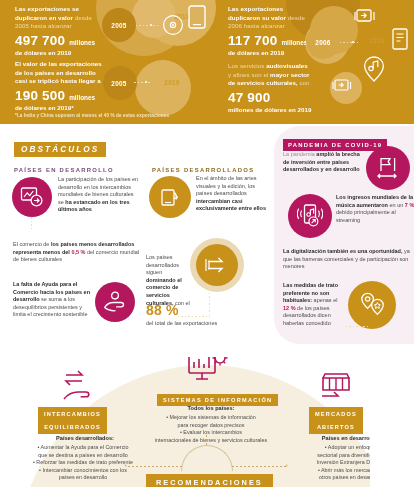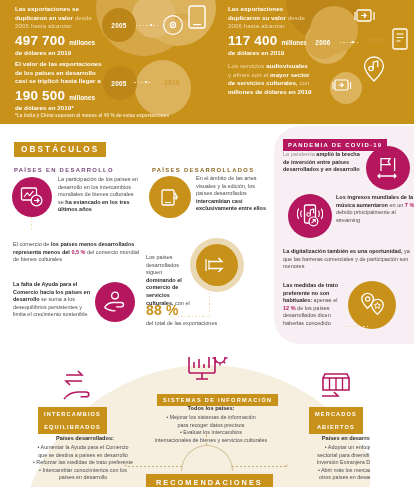--- a/index.html
+++ b/index.html
@@ -161,30 +161,31 @@
           <circle cx="11" cy="11" r="1" fill="#fff"></circle>
         </svg>
     </div>
 
     <div class="tb-col" style="left:228px;top:5px;width:86px;">
       <div class="tb-txt">
         <span style="font-weight:bold">Las exportaciones</span><br>
         <span style="font-weight:bold">duplicaron su valor</span> <span class="dim">desde</span><br>
         <span class="dim">2006 hasta alcanzar</span>
       </div>
-      <span class="big"><span>117 400</span> <span class="unit">millones</span></span>
+      <span class="big"><span>117 700</span> <span class="unit">millones</span></span>
       <div class="tb-txt" style="font-weight:bold">de dólares en 2019</div>
     </div>
 
     <div class="tb-col" style="left:228px;top:62px;width:96px;">
       <div class="tb-txt">
         <span class="dim">Los servicios </span><span style="font-weight:bold">audiovisuales</span><br>
         <span class="dim">y afines son el </span><span style="font-weight:bold">mayor sector</span><br>
         <span style="font-weight:bold">de servicios culturales,</span> <span class="dim">con</span>
       </div>
+      <span class="big">47 900</span>
       <div class="tb-txt" style="font-weight:bold">millones de dólares en 2019</div>
     </div>
 
     <div class="yearchip c-light" style="left:306px;top:25px;width:34px;height:34px;">2006</div>
     <div class="dotline" style="left:340px;top:42px;width:18px;"></div>
     <div class="nodedot" style="left:352px;top:40.5px;"></div>
     <div class="yearchip pale" style="left:360px;top:30px;width:34px;height:20px;">2019</div>
 
     <div class="ico-out" style="left:354px;top:8px;">
       <svg width="24" height="22" viewBox="0 0 24 22">
@@ -212,21 +213,21 @@
           <path d="M6.6 7h4.6M9 5l2.2 2-2.2 2" fill="none" stroke="#fff" stroke-width="1.1"></path>
           <path d="M1 4v7M18.6 4v7" stroke="#fff" stroke-width="1.1"></path>
         </svg>
     </div>
   </div>
 
   <div class="mid">
 
     <div class="covid-panel"></div>
 
-    <div style="position:absolute;left:14px;top:14px;">
+    <div style="position:absolute;left:14px;top:14px;font-style:italic;">
       <span class="tagbox">OBSTÁCULOS</span>
     </div>
 
     <div class="colhead" style="position:absolute;left:14px;top:43px;">PAÍSES EN DESARROLLO</div>
 
     <div class="badge mg" style="left:12px;top:53px;width:40px;height:40px;">
       <svg width="24" height="22" viewBox="0 0 24 22">
           <rect x="1.5" y="2" width="15" height="12" rx="1.2" fill="none" stroke="#fff" stroke-width="1.3"></rect>
           <path d="M4 11l3.2-4 2.6 2.6 3.4-4.6" fill="none" stroke="#fff" stroke-width="1.2"></path>
           <circle cx="16.5" cy="14.5" r="5.4" fill="#b4175e" stroke="#fff" stroke-width="1.3"></circle>

